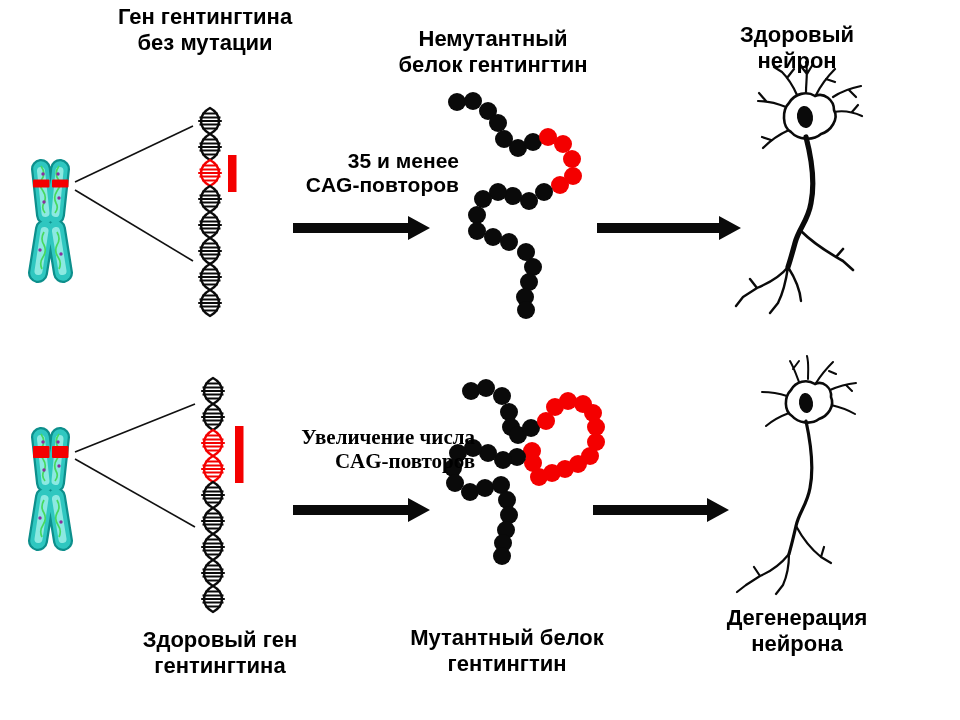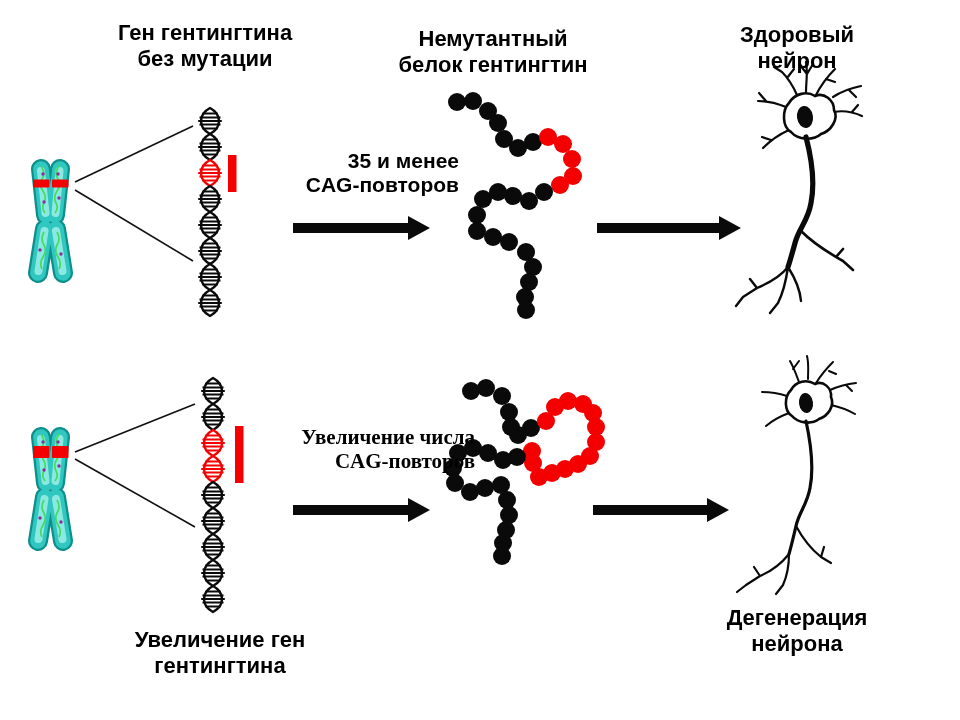--- a/index.html
+++ b/index.html
@@ -3,21 +3,21 @@
 <meta charset="utf-8">
 <style>
   html,body{margin:0;padding:0;background:#fff;}
   .canvas{position:relative;width:960px;height:720px;background:#fff;overflow:hidden;
           font-family:"Liberation Sans","DejaVu Sans",sans-serif;color:#000;}
   .gfx{position:absolute;left:0;top:0;}
   .label{position:absolute;font-weight:bold;white-space:pre-line;}
   .header{font-size:22px;line-height:26px;text-align:center;}
   .annotation{font-size:21px;line-height:24px;text-align:right;}
   
-  .r0-gene{left:85px;top:20px;width:240px;}
+  .r0-gene{left:85px;top:4px;width:240px;}
   .r0-protein{left:373px;top:26px;width:240px;}
   .r0-neuron{left:677px;top:22px;width:240px;}
   .r0-ann{left:244px;top:149px;width:215px;}
   
   .r1-gene{left:100px;top:627px;width:240px;}
   .r1-protein{left:387px;top:625px;width:240px;}
   .r1-neuron{left:677px;top:605px;width:240px;}
   .r1-ann{left:250px;top:425px;width:225px;font-family:Liberation Serif, serif;}
 
   
@@ -230,20 +230,22 @@
 
   <div class="label header r0-gene">Ген гентингтина
 без мутации</div>
   <div class="label header r0-protein">Немутантный
 белок гентингтин</div>
   <div class="label header r0-neuron">Здоровый
 нейрон</div>
   <div class="label annotation r0-ann">35 и менее
 CAG-повторов</div>
 
-  <div class="label header r1-gene">Увеличение ген
+  <div class="label header r1-gene">Здоровый ген
 гентингтина</div>
+  <div class="label header r1-protein">Мутантный белок
+гентингтин</div>
   <div class="label header r1-neuron">Дегенерация
 нейрона</div>
   <div class="label annotation r1-ann">Увеличение числа
 CAG-повторов</div>
 
 </div>
 
 </body></html>

